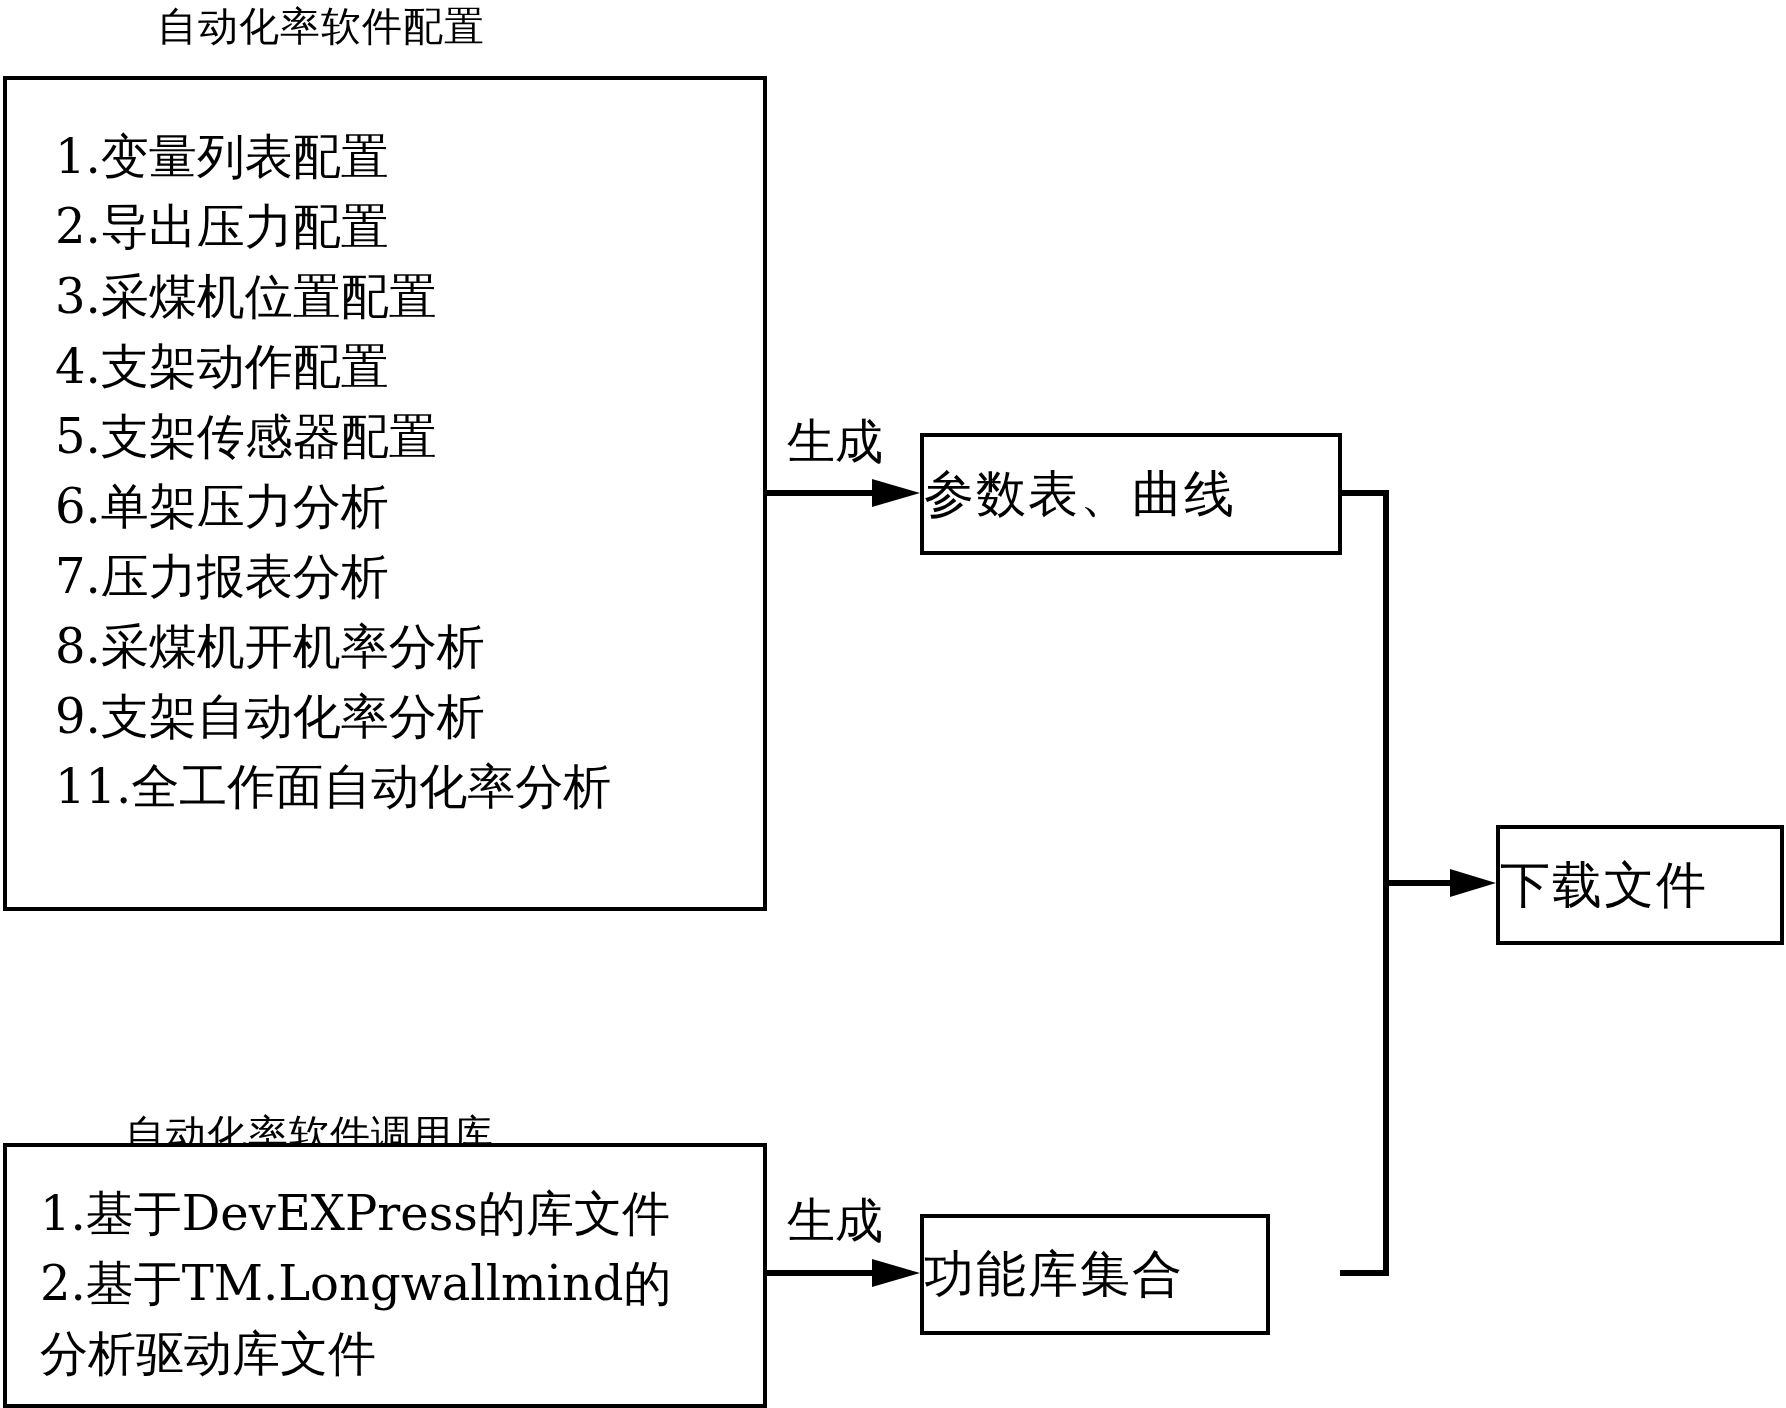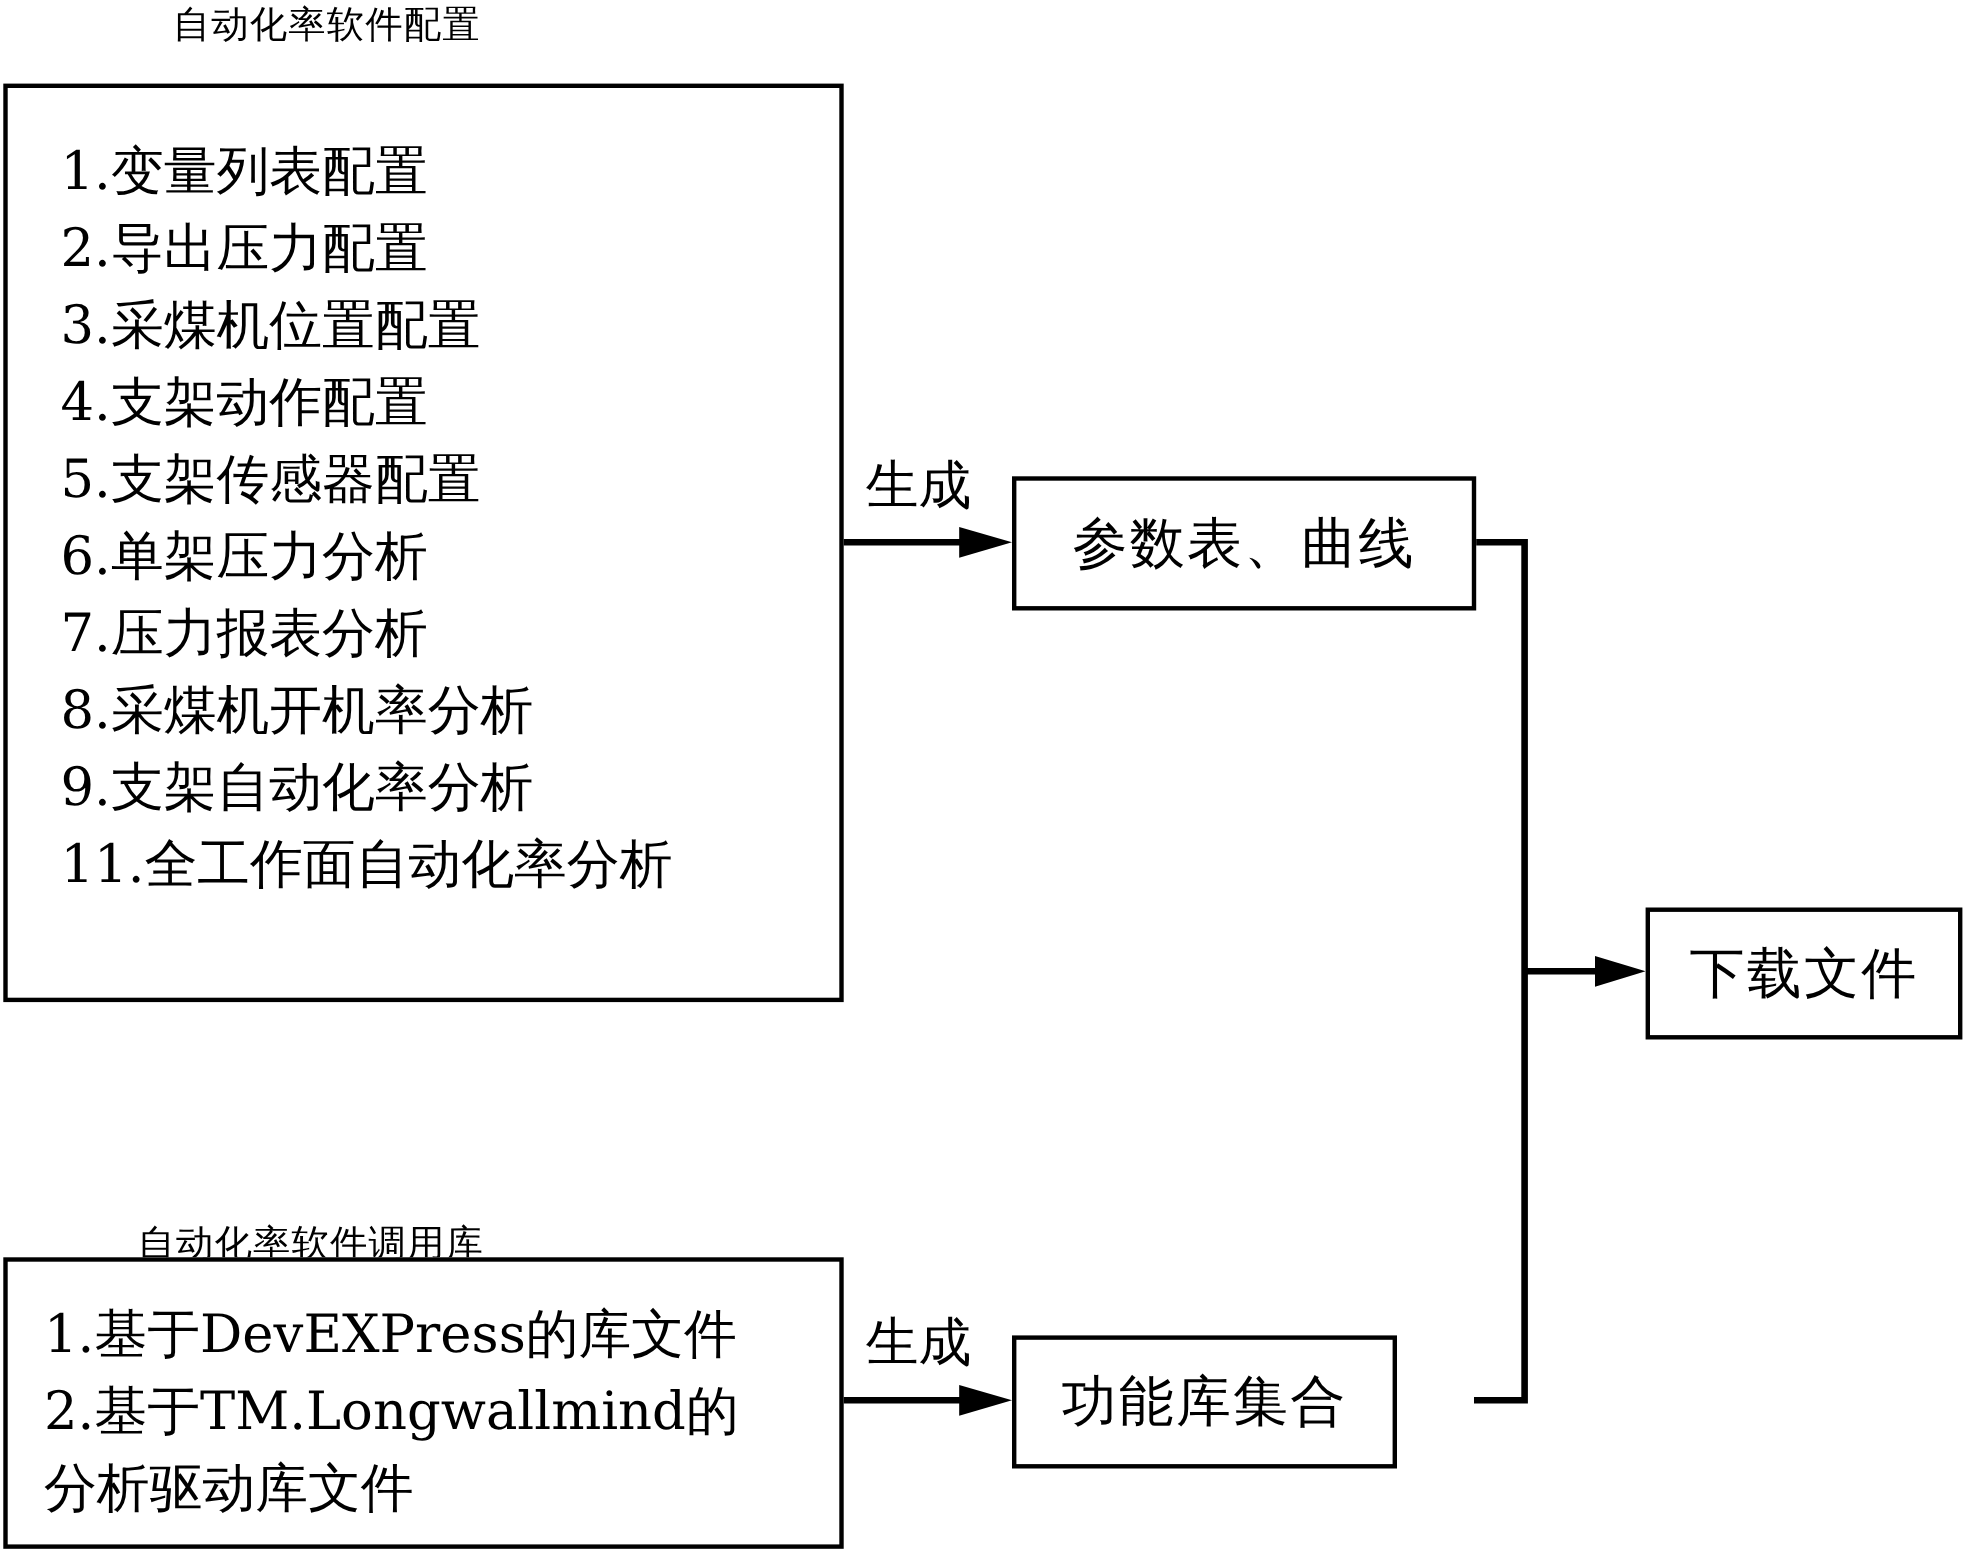--- a/index.html
+++ b/index.html
@@ -1,22 +1,22 @@
 <!DOCTYPE html>
 <html><head>
 <meta charset="utf-8">
 <style>
   html, body { margin: 0; padding: 0; background: #ffffff; }
   body { width: 1786px; height: 1408px; position: relative; overflow: hidden;
          font-family: "DejaVu Serif", "Liberation Serif", serif; color: #000; }
   .box { position: absolute; border: 4.5px solid #000; box-sizing: border-box; background: #fff; }
-  .title { position: absolute; font-size: 34px; line-height: 1; white-space: nowrap; letter-spacing: 1px; }
+  .title { position: absolute; font-size: 40px; line-height: 1; white-space: nowrap; letter-spacing: 1px; }
   .list { position: absolute; font-size: 48px; line-height: 70px; white-space: nowrap; }
   .list div { height: 70px; }
-  .centered-text { display: flex; align-items: center; justify-content: center;
+  .centered-text { display: flex; align-items: center; 
                    font-size: 50px; white-space: nowrap; letter-spacing: 2px; }
   .label { position: absolute; font-size: 48px; line-height: 1; white-space: nowrap; }
   svg.lines { position: absolute; left: 0; top: 0; }
 </style>
 </head>
 <body>
 
 <svg class="lines" width="1786" height="1408">
   <defs>
     <marker id="arrowhead" markerWidth="12" markerHeight="10" refX="11" refY="5" orient="auto" markerUnits="userSpaceOnUse">

